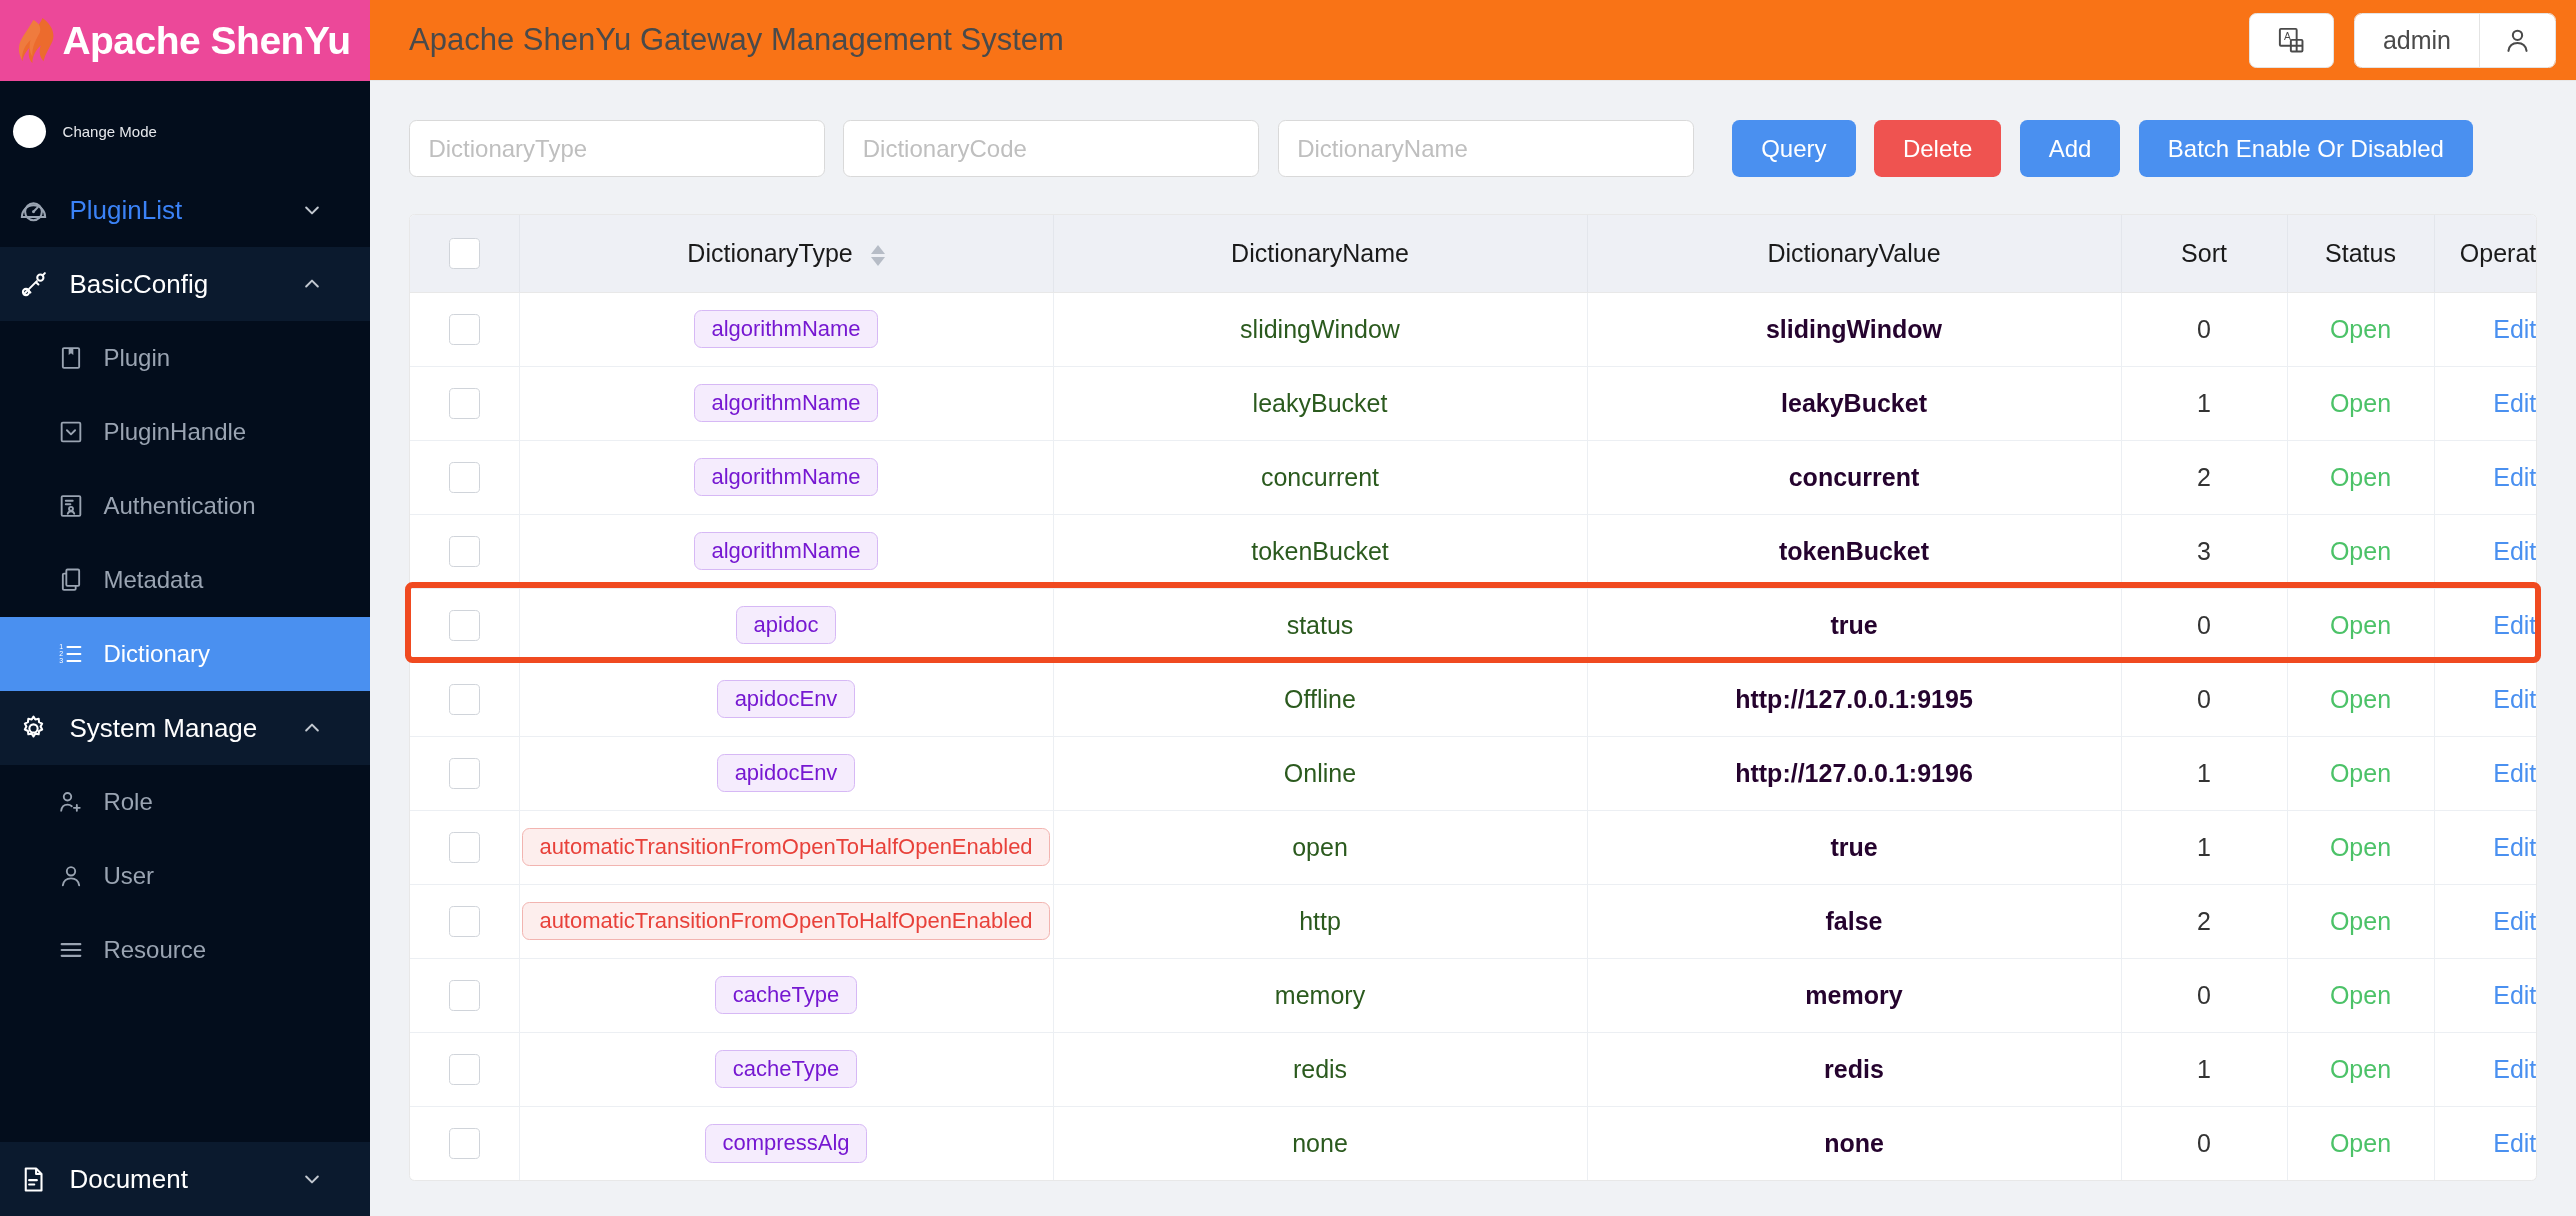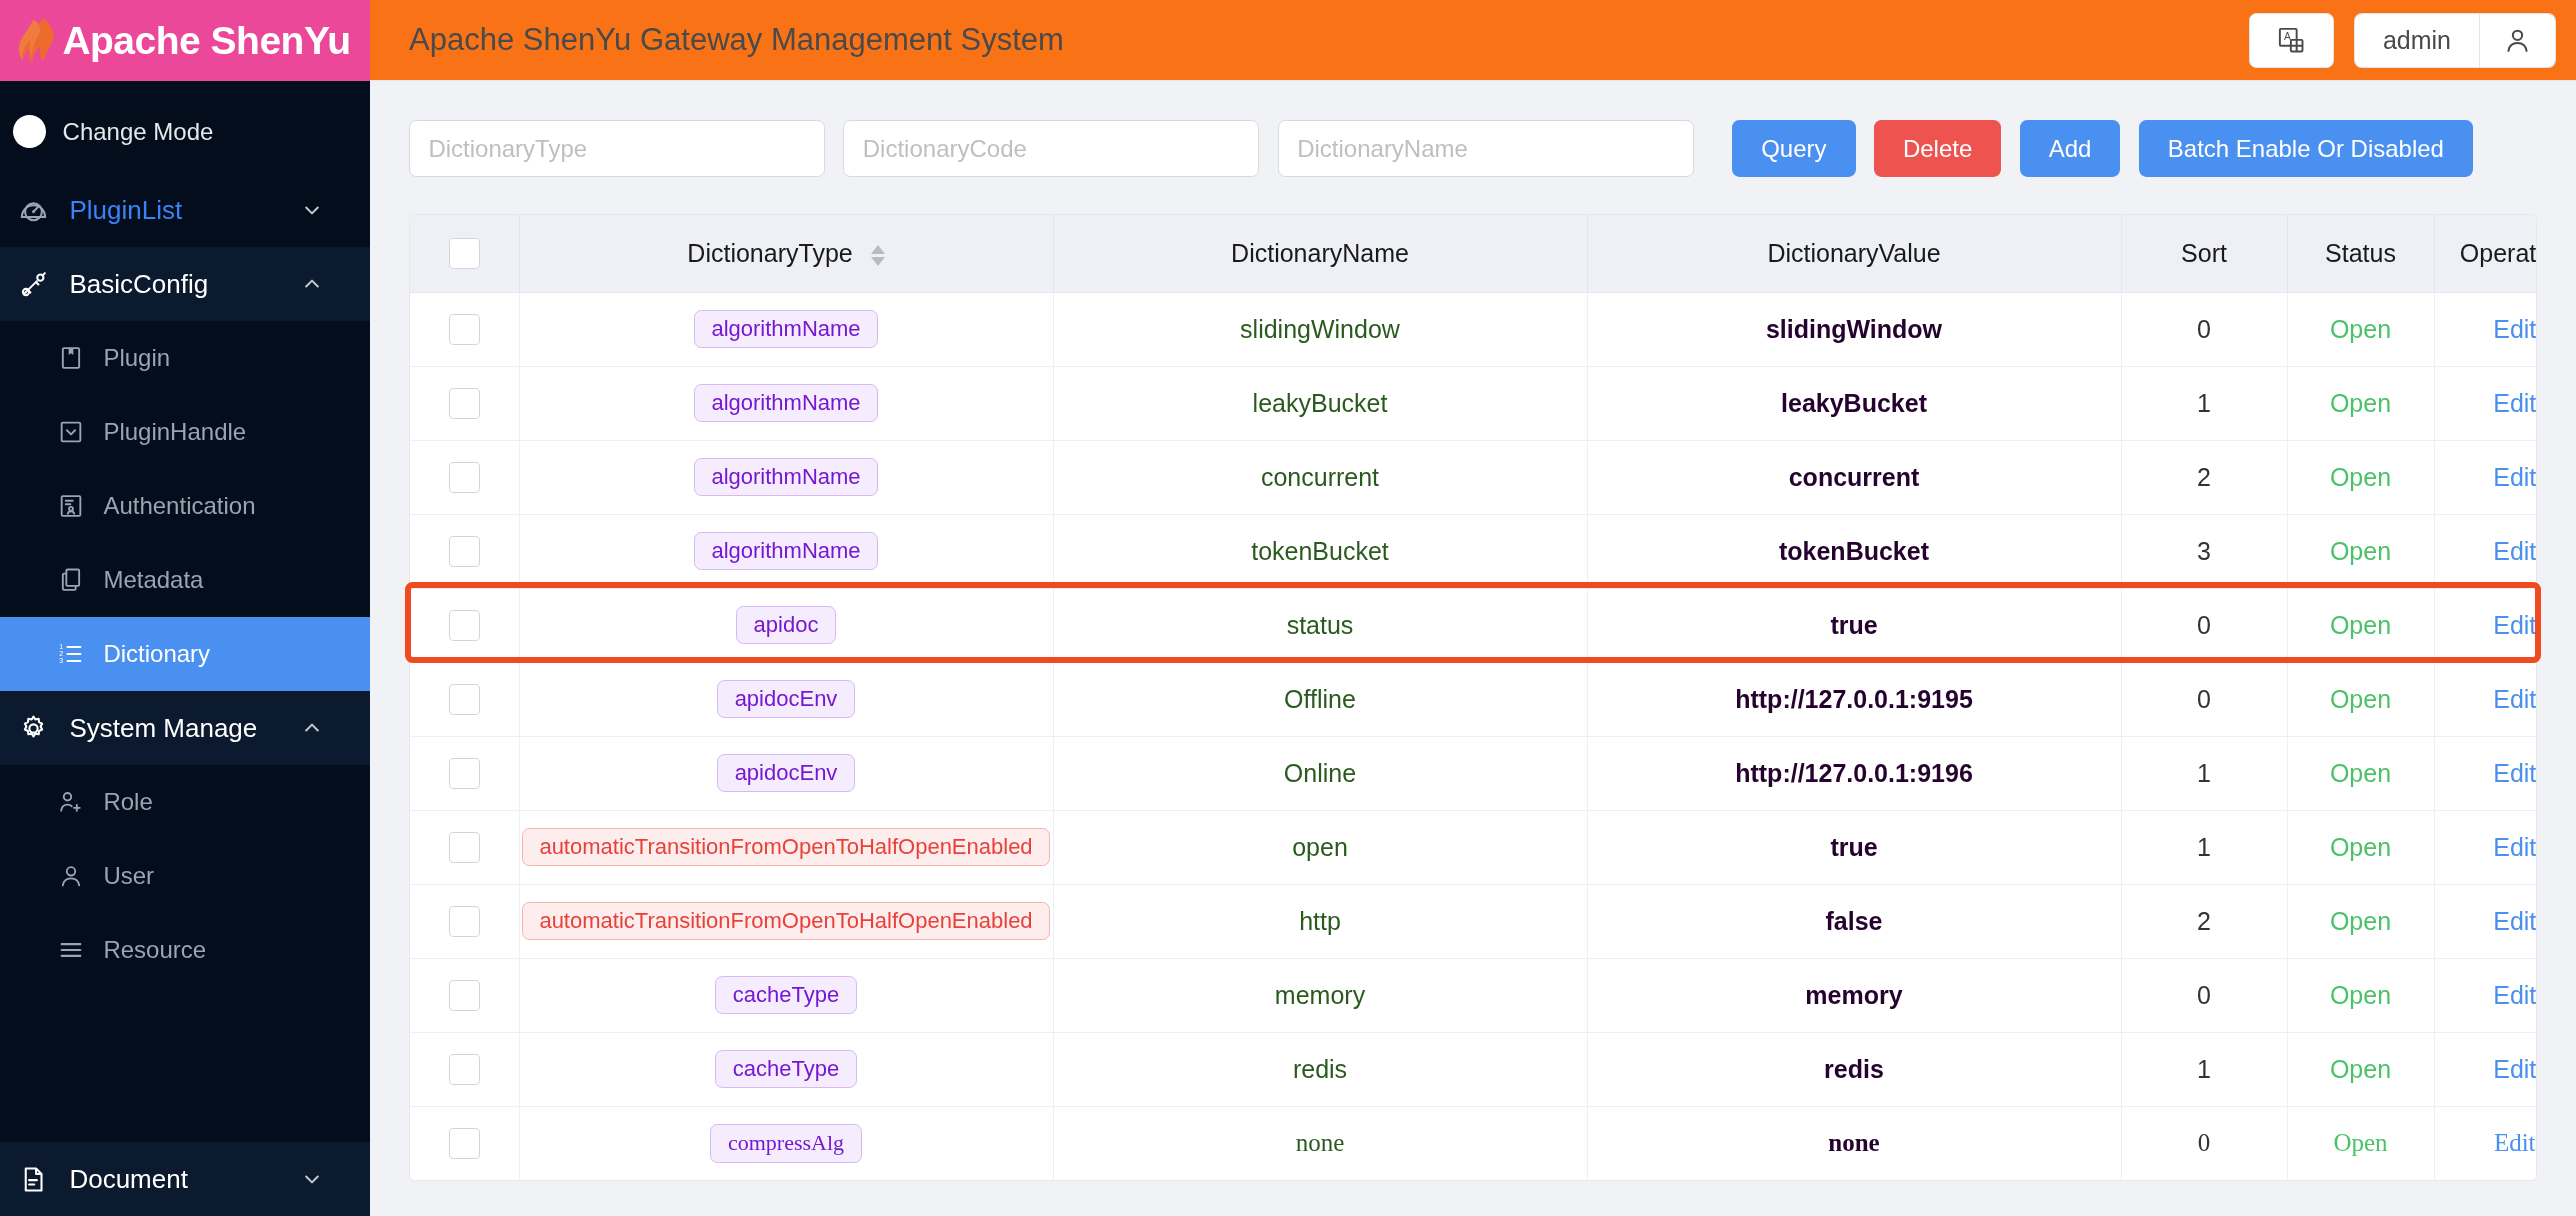--- a/index.html
+++ b/index.html
@@ -24,21 +24,21 @@
     color: #fff; font-size: 39px; font-weight: bold; letter-spacing: -0.5px;
     white-space: nowrap;
   }
   .change-mode {
     margin: 22px 0 0 0; height: 57px;
     display: flex; align-items: center; gap: 16.6px; padding-left: 13px;
   }
   .cm-dot {
     width: 33px; height: 33px; border-radius: 50%; background: #fff; flex: 0 0 33px;
   }
-  .cm-label { color: #e6e8ec; font-size: 24px; }
+  .cm-label { color: #e6e8ec; font-size: 15px; }
 
   .menu { margin-top: 13px; }
   .menu-group-header {
     height: 74px; display: flex; align-items: center;
     padding-left: 18.4px; gap: 20px; background: #0b1a2e; position: relative;
   }
   .menu-group-header.plain { background: transparent; }
   .menu-group-header .mg-label {
     color: #ffffff; font-size: 26px; font-weight: 500;
   }
@@ -106,21 +106,21 @@
   thead th {
     background: #eef0f5; height: 77px; font-size: 25px; color: #1a1a1a; font-weight: normal;
     border-bottom: 0.9px solid #e8e8e8; border-right: 0.9px solid #e3e6ec; text-align: center;
   }
   thead th:last-child { border-right: none; }
   tbody td {
     height: 74px; border-bottom: 0.9px solid #eceff3; border-right: 0.9px solid #eceff3;
     text-align: center; font-size: 25px; color: #333; overflow: hidden; white-space: nowrap;
   }
   tbody td:last-child { border-right: none; }
-  tbody tr:last-child td { border-bottom: none; font-family: Liberation Serif, serif; }
+  tbody tr:last-child td { border-bottom: none; }
 
   .col-check { width: 109px; }
   .col-type { width: 534px; }
   .col-name { width: 534px; }
   .col-value { width: 534px; }
   .col-sort { width: 166px; }
   .col-status { width: 147px; }
   .col-op { width: 161px; }
 
   .cb {

